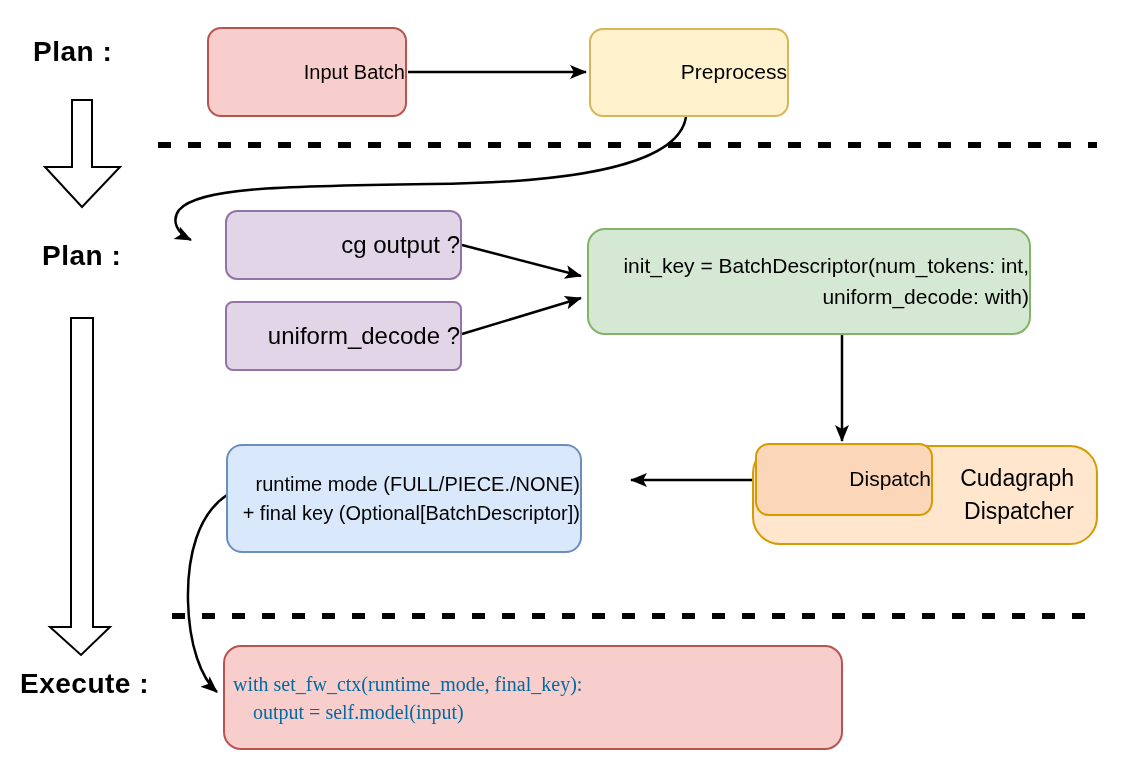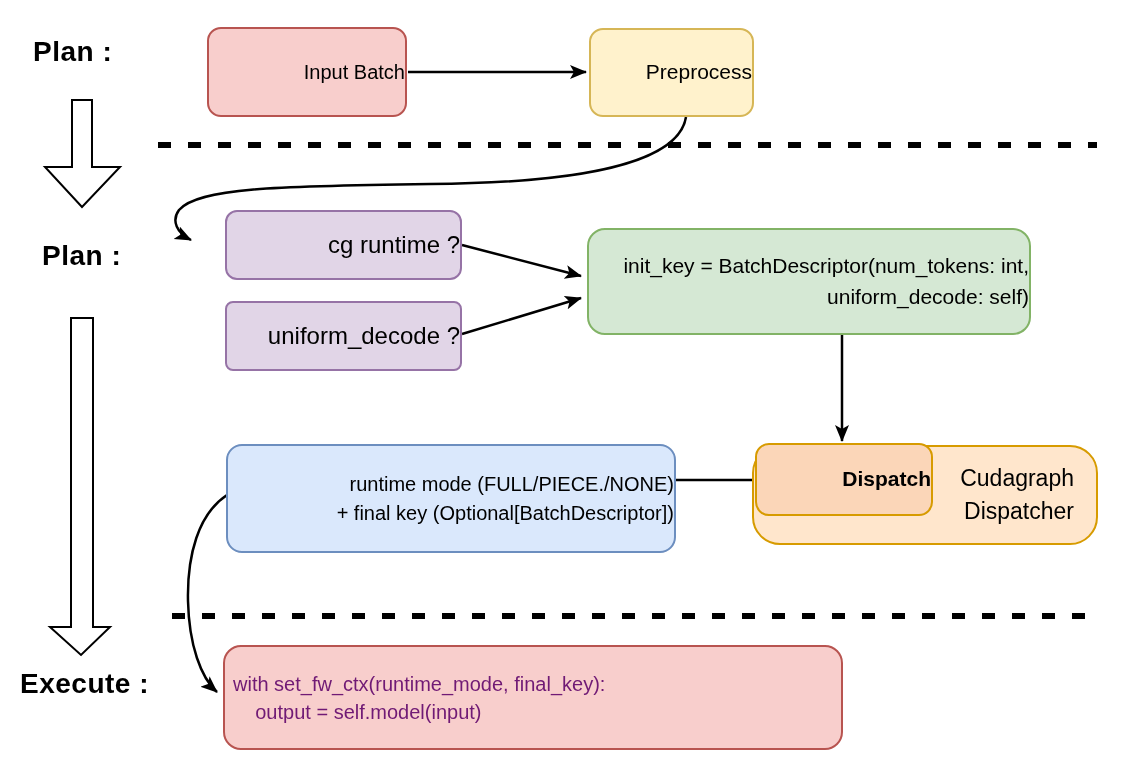--- a/index.html
+++ b/index.html
@@ -26,40 +26,40 @@
     align-items:flex-end;
     justify-content:center;
     text-align:center;
     border-radius:14px;
     border:2px solid #000;
     line-height:1.45;
   }
   .node div, .node span{white-space:nowrap;}
   #node-input-batch{left:207px;top:27px;width:200px;height:90px;
     background:#f8cecc;border-color:#b85450;font-size:20px;}
-  #node-preprocess{left:589px;top:28px;width:165px;height:89px;
+  #node-preprocess{left:589px;top:28px;width:200px;height:89px;
     background:#fff2cc;border-color:#d6b656;font-size:21px;}
   #node-cg-padding{left:225px;top:210px;width:237px;height:70px;
     background:#e1d5e7;border-color:#9673a6;font-size:24px;border-radius:12px;}
   #node-uniform-decode{left:225px;top:301px;width:237px;height:70px;
     background:#e1d5e7;border-color:#9673a6;font-size:24px;border-radius:8px;}
   #node-init-key{left:587px;top:228px;width:444px;height:107px;
     background:#d5e8d4;border-color:#82b366;font-size:21px;border-radius:18px;}
   #node-cudagraph-dispatcher{left:752px;top:445px;width:346px;height:100px;
     background:#ffe6cc;border-color:#d79b00;font-size:23px;border-radius:28px;
     align-items:flex-end;padding-right:22px;}
   #node-dispatch{left:755px;top:443px;width:178px;height:73px;
-    background:#fbd6b8;border-color:#d79b00;font-size:21px;border-radius:14px;font-weight:bold;}
-  #node-runtime-mode{left:226px;top:444px;width:450px;height:109px;
+    background:#fbd6b8;border-color:#d79b00;font-size:21px;border-radius:14px;}
+  #node-runtime-mode{left:226px;top:444px;width:356px;height:109px;
     background:#dae8fc;border-color:#6c8ebf;font-size:20px;border-radius:16px;}
   #node-execute-code{left:223px;top:645px;width:620px;height:105px;
     background:#f8cecc;border-color:#b85450;font-size:20px;border-radius:18px;
-    font-family:Liberation Sans, sans-serif;
+    font-family:Liberation Serif, serif;
     align-items:flex-start;padding-left:8px;line-height:1.4;
-    color:#701a75;}
+    color:#0369a1;}
   .pre-line{white-space:pre !important;}
   svg#wires{position:absolute;left:0;top:0;pointer-events:none;}
 </style>
 </head>
 <body>
 
 <div id="canvas">
 
   <svg id="wires" width="1142" height="770" viewBox="0 0 1142 770">
     <defs>
@@ -89,30 +89,30 @@
 
   <div class="node" id="node-input-batch">
     <span>Input Batch</span>
   </div>
 
   <div class="node" id="node-preprocess">
     <span>Preprocess</span>
   </div>
 
   <div class="node" id="node-cg-padding">
-    <span>cg runtime ?</span>
+    <span>cg output ?</span>
   </div>
 
   <div class="node" id="node-uniform-decode">
     <span>uniform_decode ?</span>
   </div>
 
   <div class="node" id="node-init-key">
     <div>init_key = BatchDescriptor(num_tokens: int,</div>
-    <div>uniform_decode: self)</div>
+    <div>uniform_decode: with)</div>
   </div>
 
   <div class="node" id="node-cudagraph-dispatcher">
     <div>Cudagraph</div>
     <div>Dispatcher</div>
   </div>
 
   <div class="node" id="node-dispatch">
     <span>Dispatch</span>
   </div>

